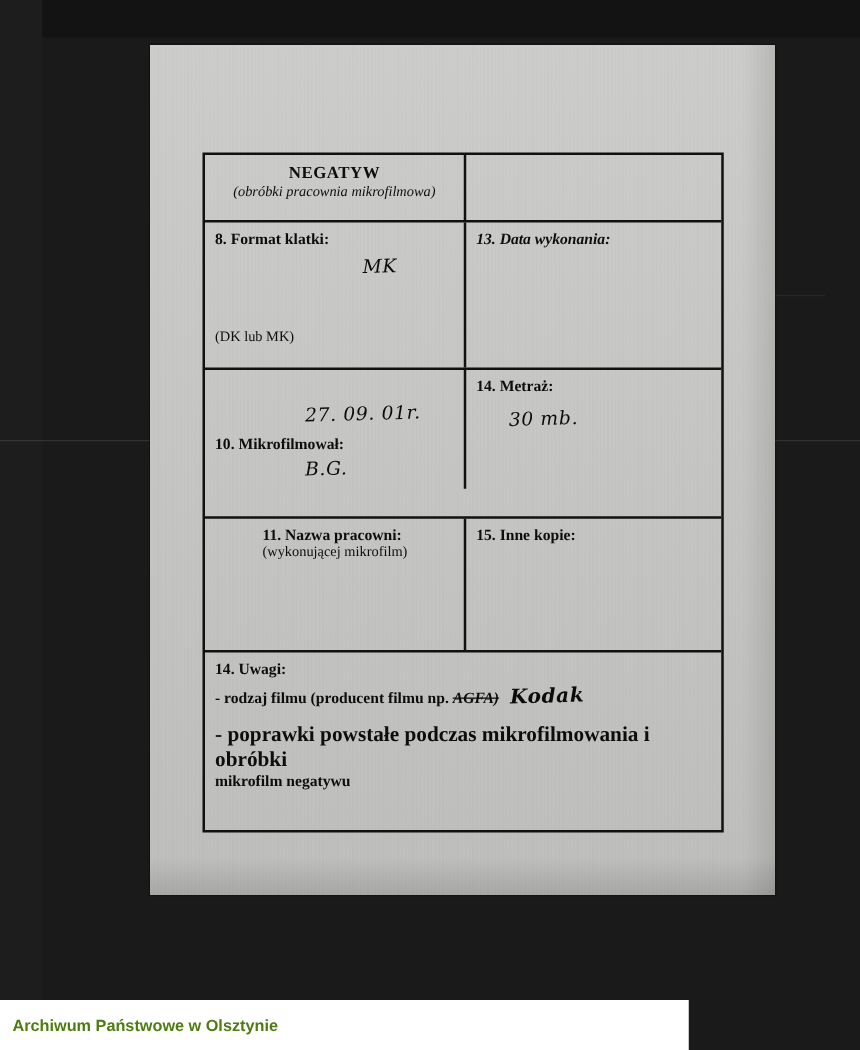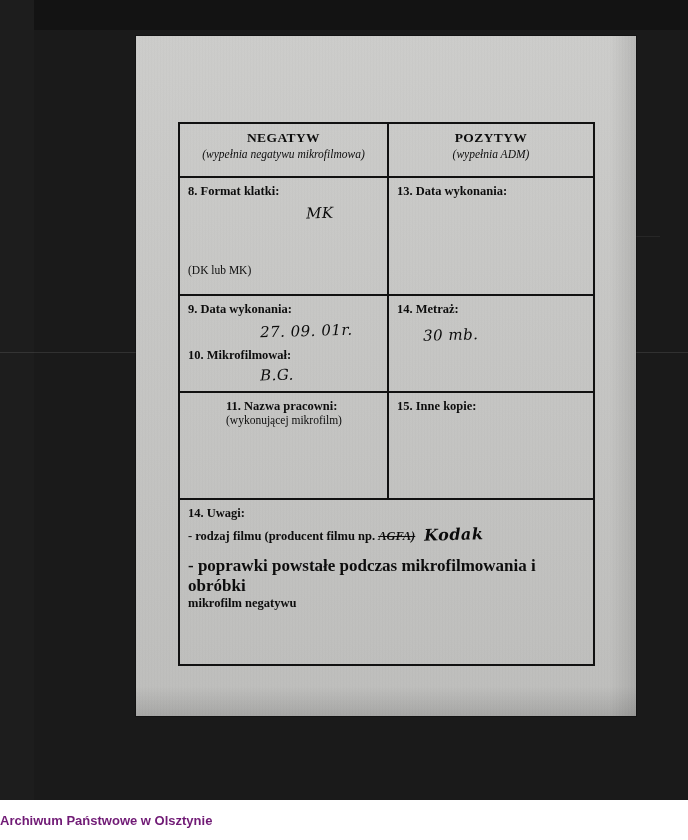--- a/index.html
+++ b/index.html
@@ -32,21 +32,21 @@
     content: "";
     position: absolute;
     left: 34px; top: 0;
     width: 654px; height: 30px;
     background: #131313;
   }
 
   
   #document-sheet {
     position: absolute;
-    left: 136px;
+    left: 120px;
     top: 36px;
     width: 500px;
     height: 680px;
     background: #c9c9c7;
     background-image:
       linear-gradient(180deg, rgba(255,255,255,0.05), rgba(0,0,0,0.06)),
       repeating-linear-gradient(90deg, rgba(0,0,0,0.012) 0px, rgba(0,0,0,0.012) 1px, rgba(255,255,255,0.012) 1px, rgba(255,255,255,0.012) 3px);
     box-shadow: 0 0 0 1px rgba(0,0,0,0.25);
   }
   
@@ -136,26 +136,27 @@
     text-decoration: line-through;
     font-style: italic;
     margin-top: 40px;
   }
 
   
   #footer-bar {
     position: absolute;
     left: 0;
     bottom: 0;
-    width: 688px;
+    width: 551px;
     height: 40px;
     background: #ffffff;
-    color: #701a75;
+    color: #4d7c0f;
     display: flex;
     align-items: center;
+    padding-left: 10px;
     box-sizing: border-box;
     font-family: "Liberation Sans", sans-serif;
     font-size: 13px;
     font-weight: bold;
   }
 </style>
 </head>
 <body>
 
 <div id="scan-background"></div>
@@ -164,56 +165,51 @@
 
 <div id="document-sheet">
   <div id="sheet-shade-right"></div>
   <div id="sheet-shade-bottom"></div>
 
   <div id="form-table">
 
     <div class="row bline">
       <div class="cell col-left" style="height:52px;">
         <div class="hdr">NEGATYW</div>
-        <div class="hdr-sub">(wypełnia negatywu mikrofilmowa)</div>
-      </div>
-      <div class="cell col-right" style="height:52px;">
-        <div class="hdr">POZYTYW</div>
-        <div class="hdr-sub">(wypełnia ADM)</div>
+        <div class="hdr-sub">(obróbki pracownia mikrofilmowa)</div>
       </div>
     </div>
 
     <div class="row bline">
       <div class="cell col-left" style="height:116px;">
         <div class="field-label">8. Format klatki:</div>
         <div style="position:absolute; left:126px; top:26px;">
           <span class="hand">MK</span>
         </div>
         <div class="note-italic" style="position:absolute; left:8px; bottom:18px;">(DK lub MK)</div>
       </div>
-      <div class="cell col-right" style="height:109px;">
+      <div class="cell col-right" style="height:109px;font-style:italic;">
         <div class="field-label">13. Data wykonania:</div>
         <div style="position:absolute; left:30px; top:34px;">
           <span class="hand"></span>
         </div>
       </div>
     </div>
 
     <div class="row bline">
       <div class="cell col-left" style="height:95px;">
-        <div class="field-label">9. Data wykonania:</div>
         <div style="position:absolute; left:80px; top:26px;">
           <span class="hand">27. 09. 01r.</span>
         </div>
         <div class="field-label" style="position:absolute; left:8px; top:52px;text-align:right;">10. Mikrofilmował:</div>
         <div style="position:absolute; left:80px; top:70px;">
           <span class="hand">B.G.</span>
         </div>
       </div>
-      <div class="cell col-right" style="height:95px;border-radius:31px;">
+      <div class="cell col-right" style="height:117px;border-radius:31px;">
         <div class="field-label">14. Metraż:</div>
         <div style="position:absolute; left:34px; top:30px;">
           <span class="hand">30 mb.</span>
         </div>
       </div>
     </div>
 
     <div class="row bline">
       <div class="cell col-left" style="height:105px;padding-left:46px;">
         <div class="field-label">11. Nazwa pracowni:</div>

